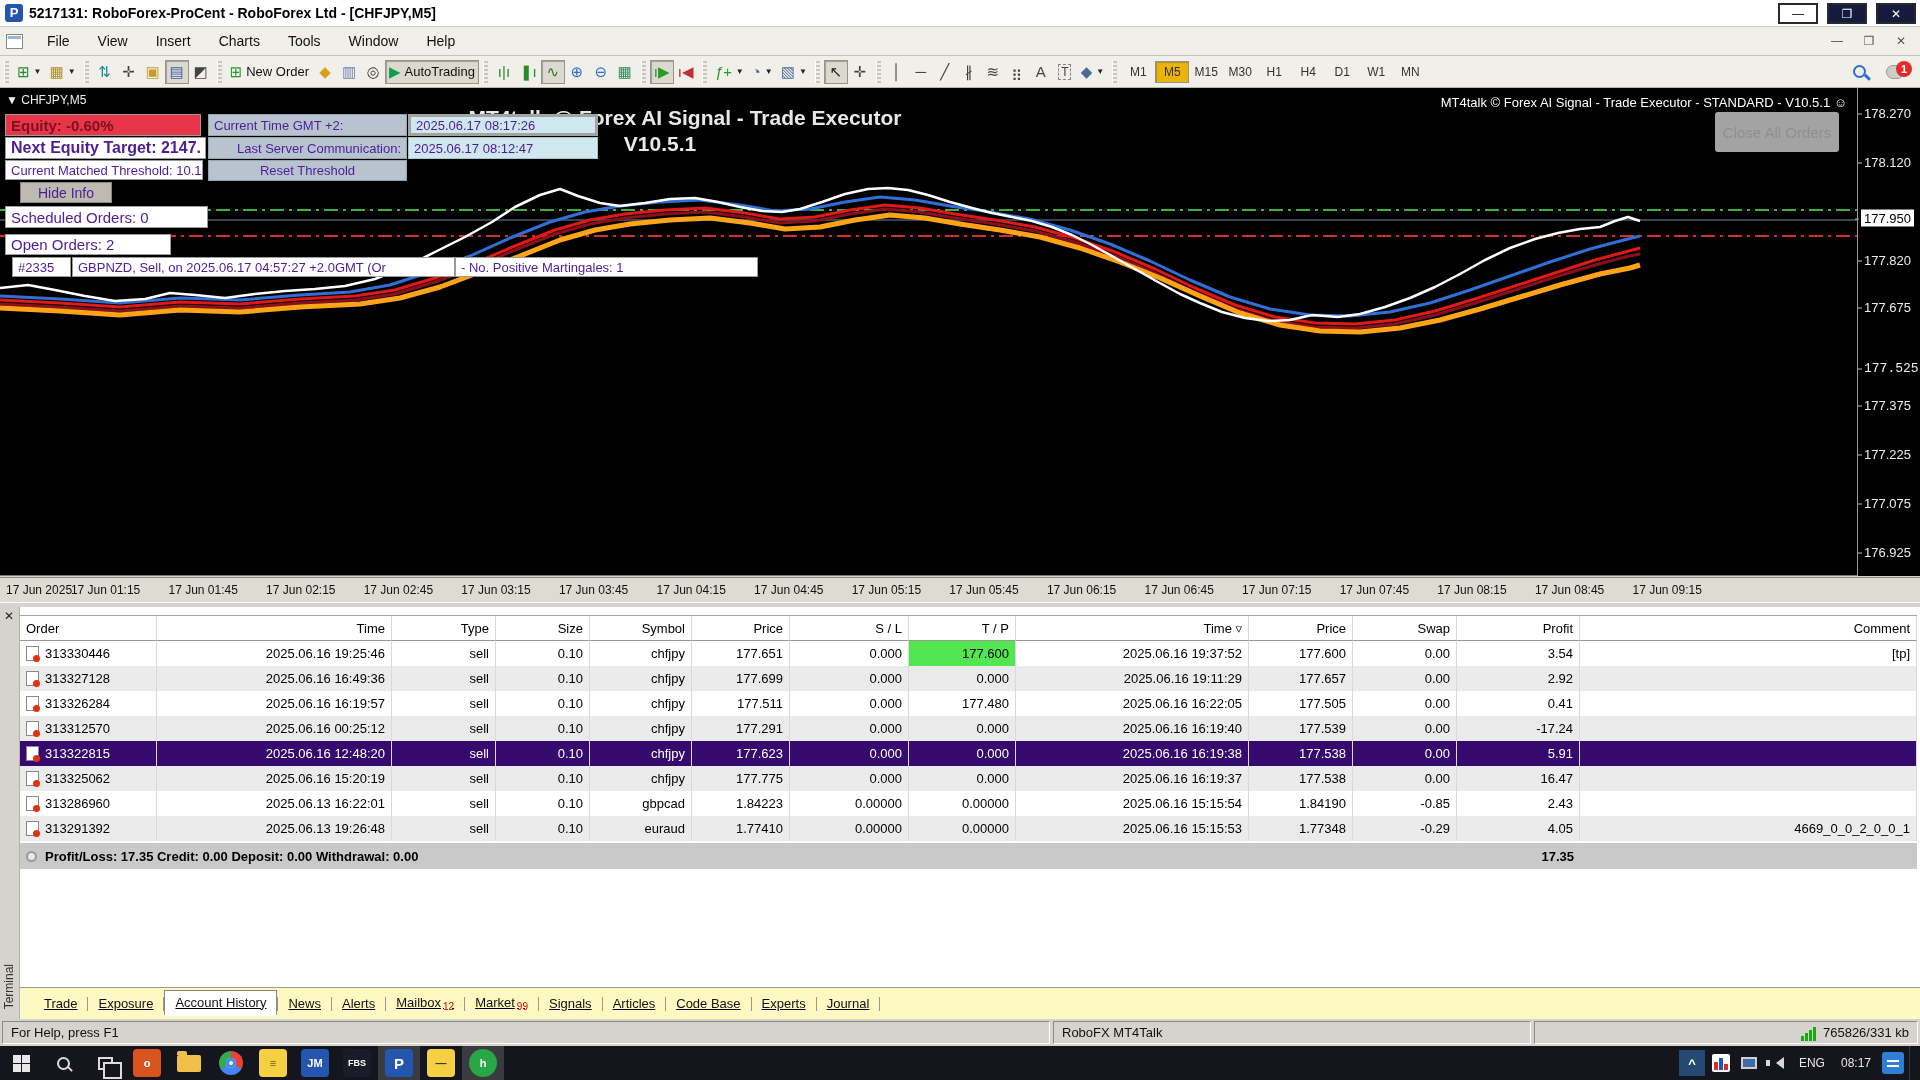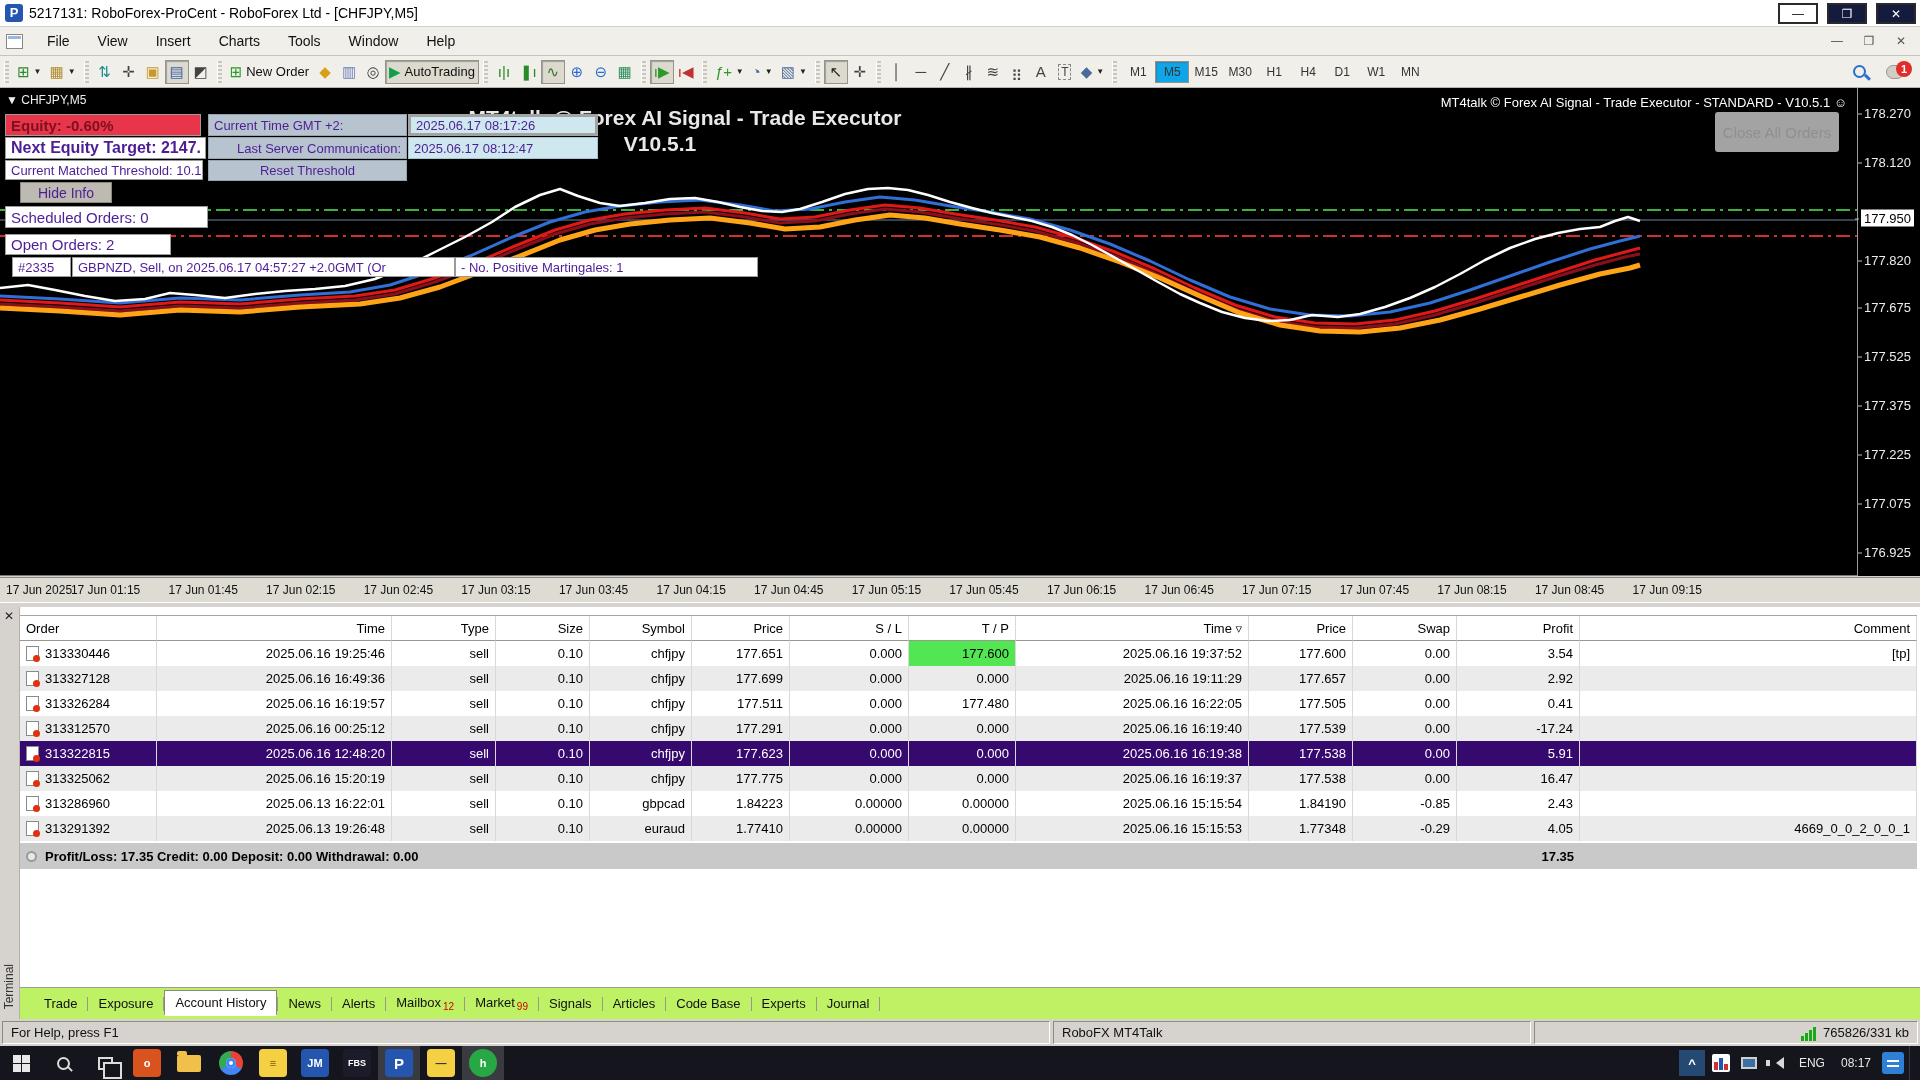--- a/index.html
+++ b/index.html
@@ -2,21 +2,21 @@
 <html><head>
 <meta charset="utf-8">
 <style>
   * { margin:0; padding:0; box-sizing:border-box; }
   html,body { width:1920px; height:1080px; overflow:hidden; }
   #screen { position:relative; width:1920px; height:1080px; font-family:"Liberation Sans",sans-serif; background:#d6d3ce; }
 
   
   .titlebar { position:absolute; top:0; left:0; right:0; height:27px; background:#fff; display:flex; align-items:center; border-bottom:1px solid #cfcfcf; }
   .app-icon { width:18px; height:18px; margin:0 6px 0 5px; background:#2456b0; color:#fff; border-radius:3px; font:bold 13px/18px "Liberation Sans",sans-serif; text-align:center; }
-  .title-text { font-size:14px; color:#000; }
+  .title-text { font-size:14px; color:#000;font-weight:bold; }
   .win-btns { position:absolute; right:4px; top:3px; display:flex; gap:9px; }
   .wb { width:40px; height:21px; border:2px solid #2a2a2a; display:flex; align-items:center; justify-content:center; font-size:12px; }
   .wb.min { background:#fff; color:#111; }
   .wb.res, .wb.cls { background:#141b3c; color:#fff; }
 
   
   .menubar { position:absolute; top:27px; left:0; right:0; height:29px; background:#f1efe9; border-bottom:1px solid #c6c3ba; display:flex; align-items:center; }
   .child-icon { width:17px; height:15px; border:1px solid #888; background:#fff; margin:0 10px 0 6px; position:relative; }
   .child-icon::after { content:""; position:absolute; left:1px; right:1px; top:1px; height:3px; background:#9db7d8; }
   .menu-item { padding:0 14px; font-size:14px; color:#111; height:100%; display:flex; align-items:center; cursor:default; }
@@ -24,21 +24,21 @@
   .child-ctrls span { width:18px; text-align:center; }
 
   
   .toolbar { position:absolute; top:56px; left:0; right:0; height:32px; background:#f1efe9; border-bottom:1px solid #b9b6ad; display:flex; align-items:center; }
   .grip { width:5px; height:22px; margin:0 4px; background:repeating-linear-gradient(to bottom,#c9c6bb 0 2px,transparent 2px 4px); border-left:1px solid #fff; }
   .tbtn { min-width:24px; height:24px; display:flex; align-items:center; justify-content:center; border:1px solid transparent; font-size:15px; color:#444; padding:0 3px; gap:4px; }
   .tbtn.pressed { background:#dcd9ce; border:1px solid #96948a; box-shadow:inset 1px 1px 1px rgba(90,90,80,.45); }
   .tbtn .caret { font-size:8px; color:#222; }
   .tbtn .lbl { font-size:13px; color:#111; }
   .tf { min-width:34px; height:22px; display:flex; align-items:center; justify-content:center; font-size:12px; color:#333; border:1px solid transparent; }
-  .tf.active { background:#0ea5e9; border:1px solid #94928a; box-shadow:inset 1px 1px 1px rgba(90,90,80,.4); }
+  .tf.active { background:#eab308; border:1px solid #94928a; box-shadow:inset 1px 1px 1px rgba(90,90,80,.4); }
   .tb-right { margin-left:auto; display:flex; align-items:center; gap:20px; padding-right:16px; }
   .mag { position:relative; width:13px; height:13px; border:2px solid #2a6fd0; border-radius:50%; }
   .mag::after { content:""; position:absolute; width:2.5px; height:7px; background:#2a6fd0; right:-4px; bottom:-5px; transform:rotate(-45deg); }
   .notif { position:relative; width:18px; height:14px; background:#cfcdc6; border:1px solid #9a988e; border-radius:7px; }
   .notif .badge { position:absolute; right:-9px; top:-5px; background:#e22b2b; color:#fff; font:bold 11px/16px "Liberation Sans",sans-serif; width:16px; height:16px; border-radius:50%; text-align:center; }
 
   
   .chart { position:absolute; top:88px; left:0; width:1857px; height:488px; background:#000; overflow:hidden; border-bottom:1px solid #777; }
   .chart svg { position:absolute; left:0; top:0; }
   .symbol-label { position:absolute; left:6px; top:5px; color:#efefef; font-size:12px; z-index:5; }
@@ -89,21 +89,21 @@
   .trow.sel .tc { background:#36096e; color:#fff; }
   .tc.tp-green { background:#53e653 !important; color:#000 !important; }
   .doc { width:13px; height:15px; background:#fff; border:1px solid #8a8a8a; position:relative; margin-right:6px; flex:none; box-shadow:inset -4px 4px 0 #fff; }
   .doc::after { content:""; position:absolute; right:-2px; bottom:-2px; width:7px; height:7px; border-radius:50%; background:#e03010; }
   .sumrow { display:grid; grid-template-columns:1437px 123px 337px; height:26px; background:#c9c9c9; font-size:13px; font-weight:bold; margin-top:2px; }
   .sumrow .sc { display:flex; align-items:center; }
   .sum-ico { width:11px; height:11px; border:2px solid #9a9a9a; border-radius:50%; margin:0 8px 0 6px; background:#e8e8e8; flex:none; }
   .sum-profit { justify-content:flex-end; padding-right:6px; }
 
   
-  .tabsbar { position:absolute; left:20px; right:0; bottom:0; height:32px; background:#bef264; border-top:1px solid #9e9b92; display:flex; align-items:center; padding-left:14px; }
+  .tabsbar { position:absolute; left:20px; right:0; bottom:0; height:32px; background:#fef9c3; border-top:1px solid #9e9b92; display:flex; align-items:center; padding-left:14px;text-decoration:underline; }
   .ttab { padding:4px 10px; font-size:13px; color:#111; position:relative; }
   .ttab.active { background:#fff; border:1px solid #8a887e; border-bottom:2px solid #fff; margin-top:-2px; }
   .ttab .badge { color:#d00000; font-size:10px; vertical-align:sub; margin-left:2px; }
   .tabsep { width:1px; height:14px; background:#9a978e; }
 
   
   .statusbar { position:absolute; top:1019px; left:0; right:0; height:27px; background:#d6d3ce; display:flex; align-items:stretch; padding:2px; gap:3px; }
   .scell { border:1px solid; border-color:#8d8a81 #ffffff #ffffff #8d8a81; display:flex; align-items:center; font-size:13px; color:#111; padding:0 8px; }
   .sc1 { width:1048px; }
   .sc2 { width:478px; }
@@ -343,21 +343,21 @@
     <div class="tr-label">MT4talk © Forex AI Signal - Trade Executor - STANDARD - V10.5.1 ☺</div>
     <div class="close-all">Close All Orders</div>
   </div>
 
   <div class="pscale" id="pscale">
       <div class="pl" style="top: 25px;">178.270</div>
       <div class="pl" style="top: 74px;">178.120</div>
       <div class="pl current" style="top: 130px;">177.950</div>
       <div class="pl" style="top: 172px;">177.820</div>
       <div class="pl" style="top: 219px;">177.675</div>
-      <div class="pl" style="top: 268px;">177.525</div>
+      <div class="pl" style="top: 280px; font-family: Liberation Mono, monospace;">177.525</div>
       <div class="pl" style="top: 317px;">177.375</div>
       <div class="pl" style="top: 366px;">177.225</div>
       <div class="pl" style="top: 415px;">177.075</div>
       <div class="pl" style="top: 464px;">176.925</div>
     </div>
 
   <div class="taxis" id="taxis">
       <span style="left: 6px;">17 Jun 2025</span>
       <span style="left: 105.6px; transform: translateX(-50%);">17 Jun 01:15</span>
       <span style="left: 203.2px; transform: translateX(-50%);">17 Jun 01:45</span>

